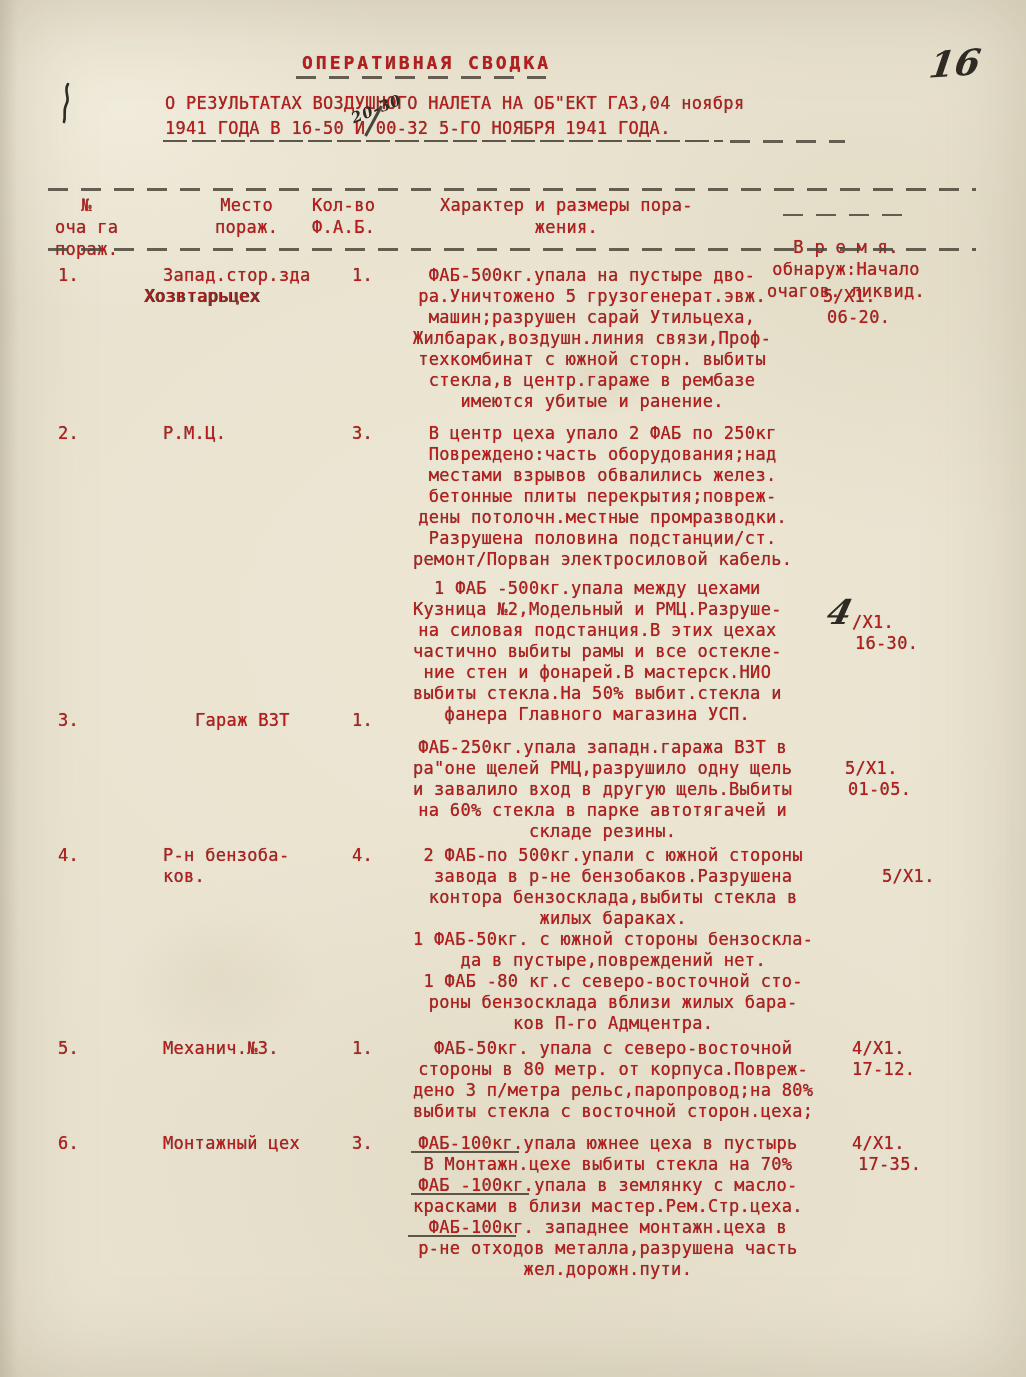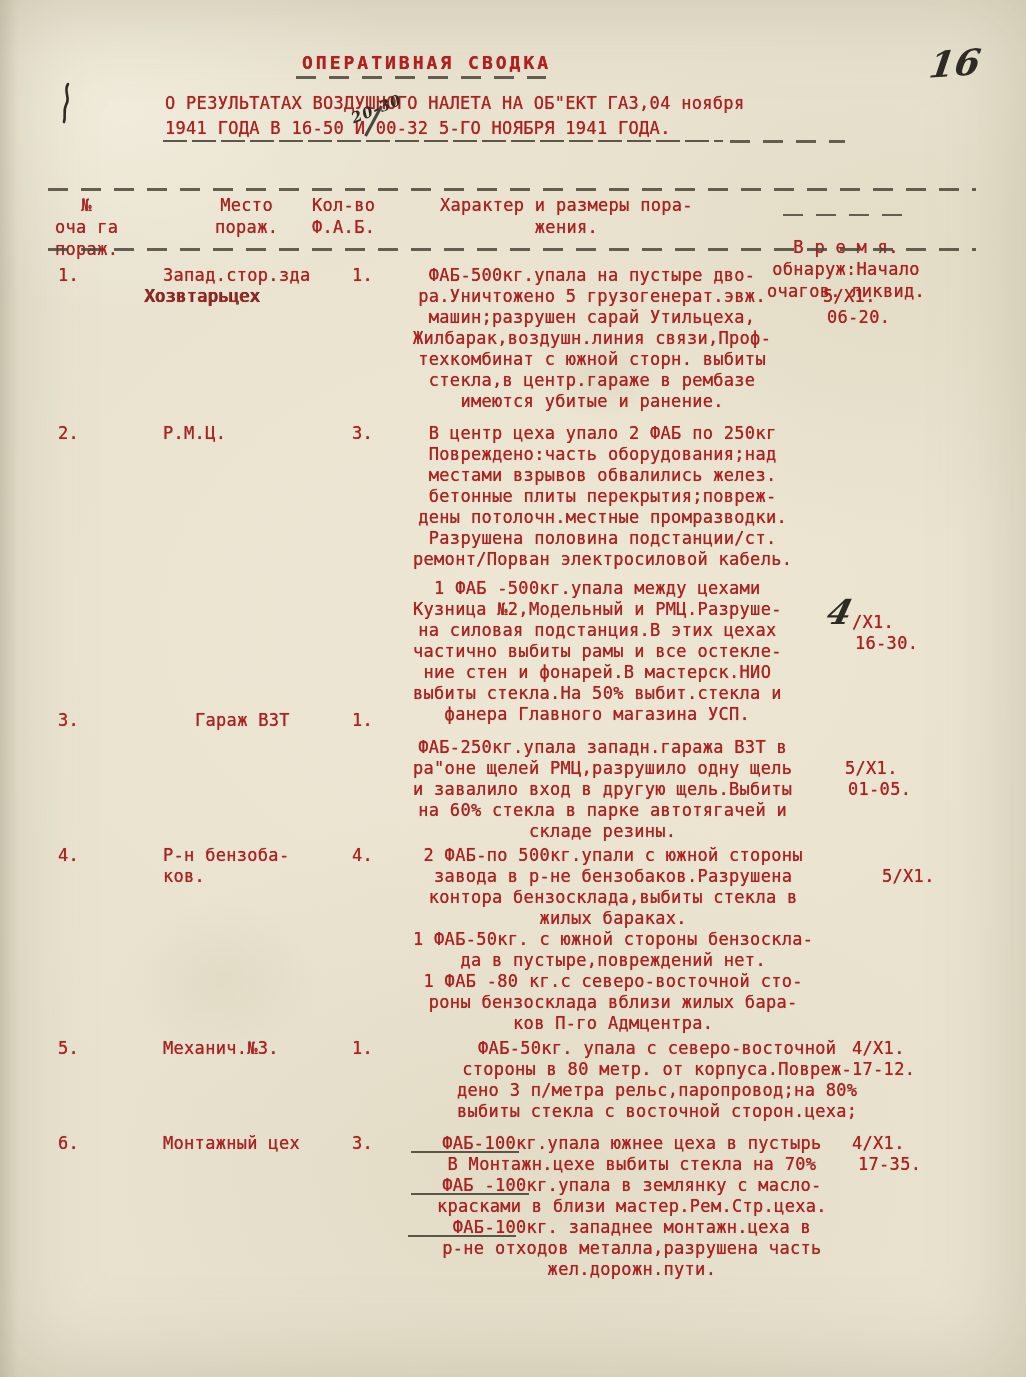--- a/index.html
+++ b/index.html
@@ -139,31 +139,31 @@
 1 ФАБ-50кг. с южной стороны бензоскла-
 да в пустыре,повреждений нет.
 1 ФАБ -80 кг.с северо-восточной сто-
 роны бензосклада вблизи жилых бара-
 ков П-го Адмцентра.</div>
 <div class="typed" style="left:882px;top:866px;">5/Х1.</div>
 
 <div class="typed" style="left:58px;top:1038px;">5.</div>
 <div class="typed" style="left:163px;top:1038px;">Механич.№3.</div>
 <div class="typed" style="left:352px;top:1038px;">1.</div>
-<div class="typed" style="left:413px;top:1038px;margin-left:44px;">ФАБ-50кг. упала с северо-восточной
+<div class="typed" style="left:413px;top:1038px;">ФАБ-50кг. упала с северо-восточной
 стороны в 80 метр. от корпуса.Повреж-
 дено 3 п/метра рельс,паропровод;на 80%
 выбиты стекла с восточной сторон.цеха;</div>
 <div class="typed" style="left:852px;top:1038px;">4/Х1.</div>
 <div class="typed" style="left:852px;top:1059px;">17-12.</div>
 
 <div class="typed" style="left:58px;top:1133px;">6.</div>
 <div class="typed" style="left:163px;top:1133px;">Монтажный цех</div>
 <div class="typed" style="left:352px;top:1133px;">3.</div>
-<div class="typed" style="left:413px;top:1133px;margin-left:24px;">ФАБ-100кг.упала южнее цеха в пустырь
+<div class="typed" style="left:413px;top:1133px;">ФАБ-100кг.упала южнее цеха в пустырь
 В Монтажн.цехе выбиты стекла на 70%
 ФАБ -100кг.упала в землянку с масло-
 красками в близи мастер.Рем.Стр.цеха.
 ФАБ-100кг. западнее монтажн.цеха в
 р-не отходов металла,разрушена часть
 жел.дорожн.пути.</div>
 <div class="typed" style="left:852px;top:1133px;">4/Х1.</div>
 <div class="typed" style="left:858px;top:1154px;">17-35.</div>
 
 <div class="uline" style="left:411px;top:1151px;width:108px;"></div>

